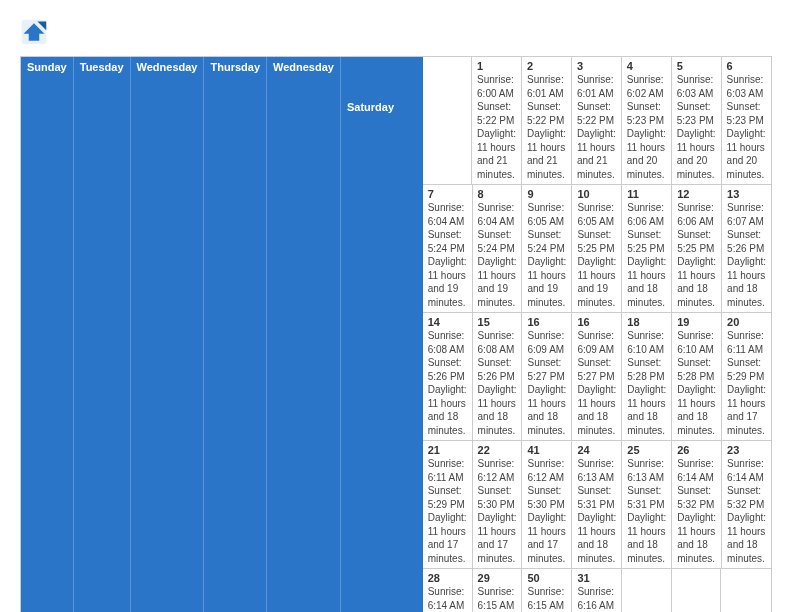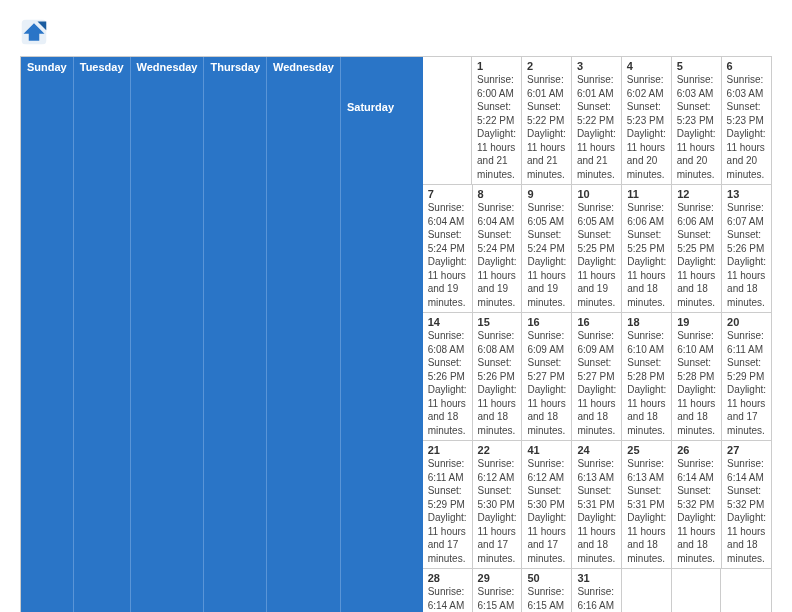--- a/index.html
+++ b/index.html
@@ -246,21 +246,21 @@
           </div>
           <div class="cal-cell">
             <div class="day-num">25</div>
             <div class="cell-info">Sunrise: 6:13 AM<br>Sunset: 5:31 PM<br>Daylight: 11 hours<br>and 18 minutes.</div>
           </div>
           <div class="cal-cell">
             <div class="day-num">26</div>
             <div class="cell-info">Sunrise: 6:14 AM<br>Sunset: 5:32 PM<br>Daylight: 11 hours<br>and 18 minutes.</div>
           </div>
           <div class="cal-cell">
-            <div class="day-num">27</div>
+            <div class="day-num">23</div>
             <div class="cell-info">Sunrise: 6:14 AM<br>Sunset: 5:32 PM<br>Daylight: 11 hours<br>and 18 minutes.</div>
           </div>
         </div>
         <div class="cal-row">
           <div class="cal-cell">
             <div class="day-num">28</div>
             <div class="cell-info">Sunrise: 6:14 AM<br>Sunset: 5:33 PM<br>Daylight: 11 hours<br>and 18 minutes.</div>
           </div>
           <div class="cal-cell">
             <div class="day-num">29</div>

